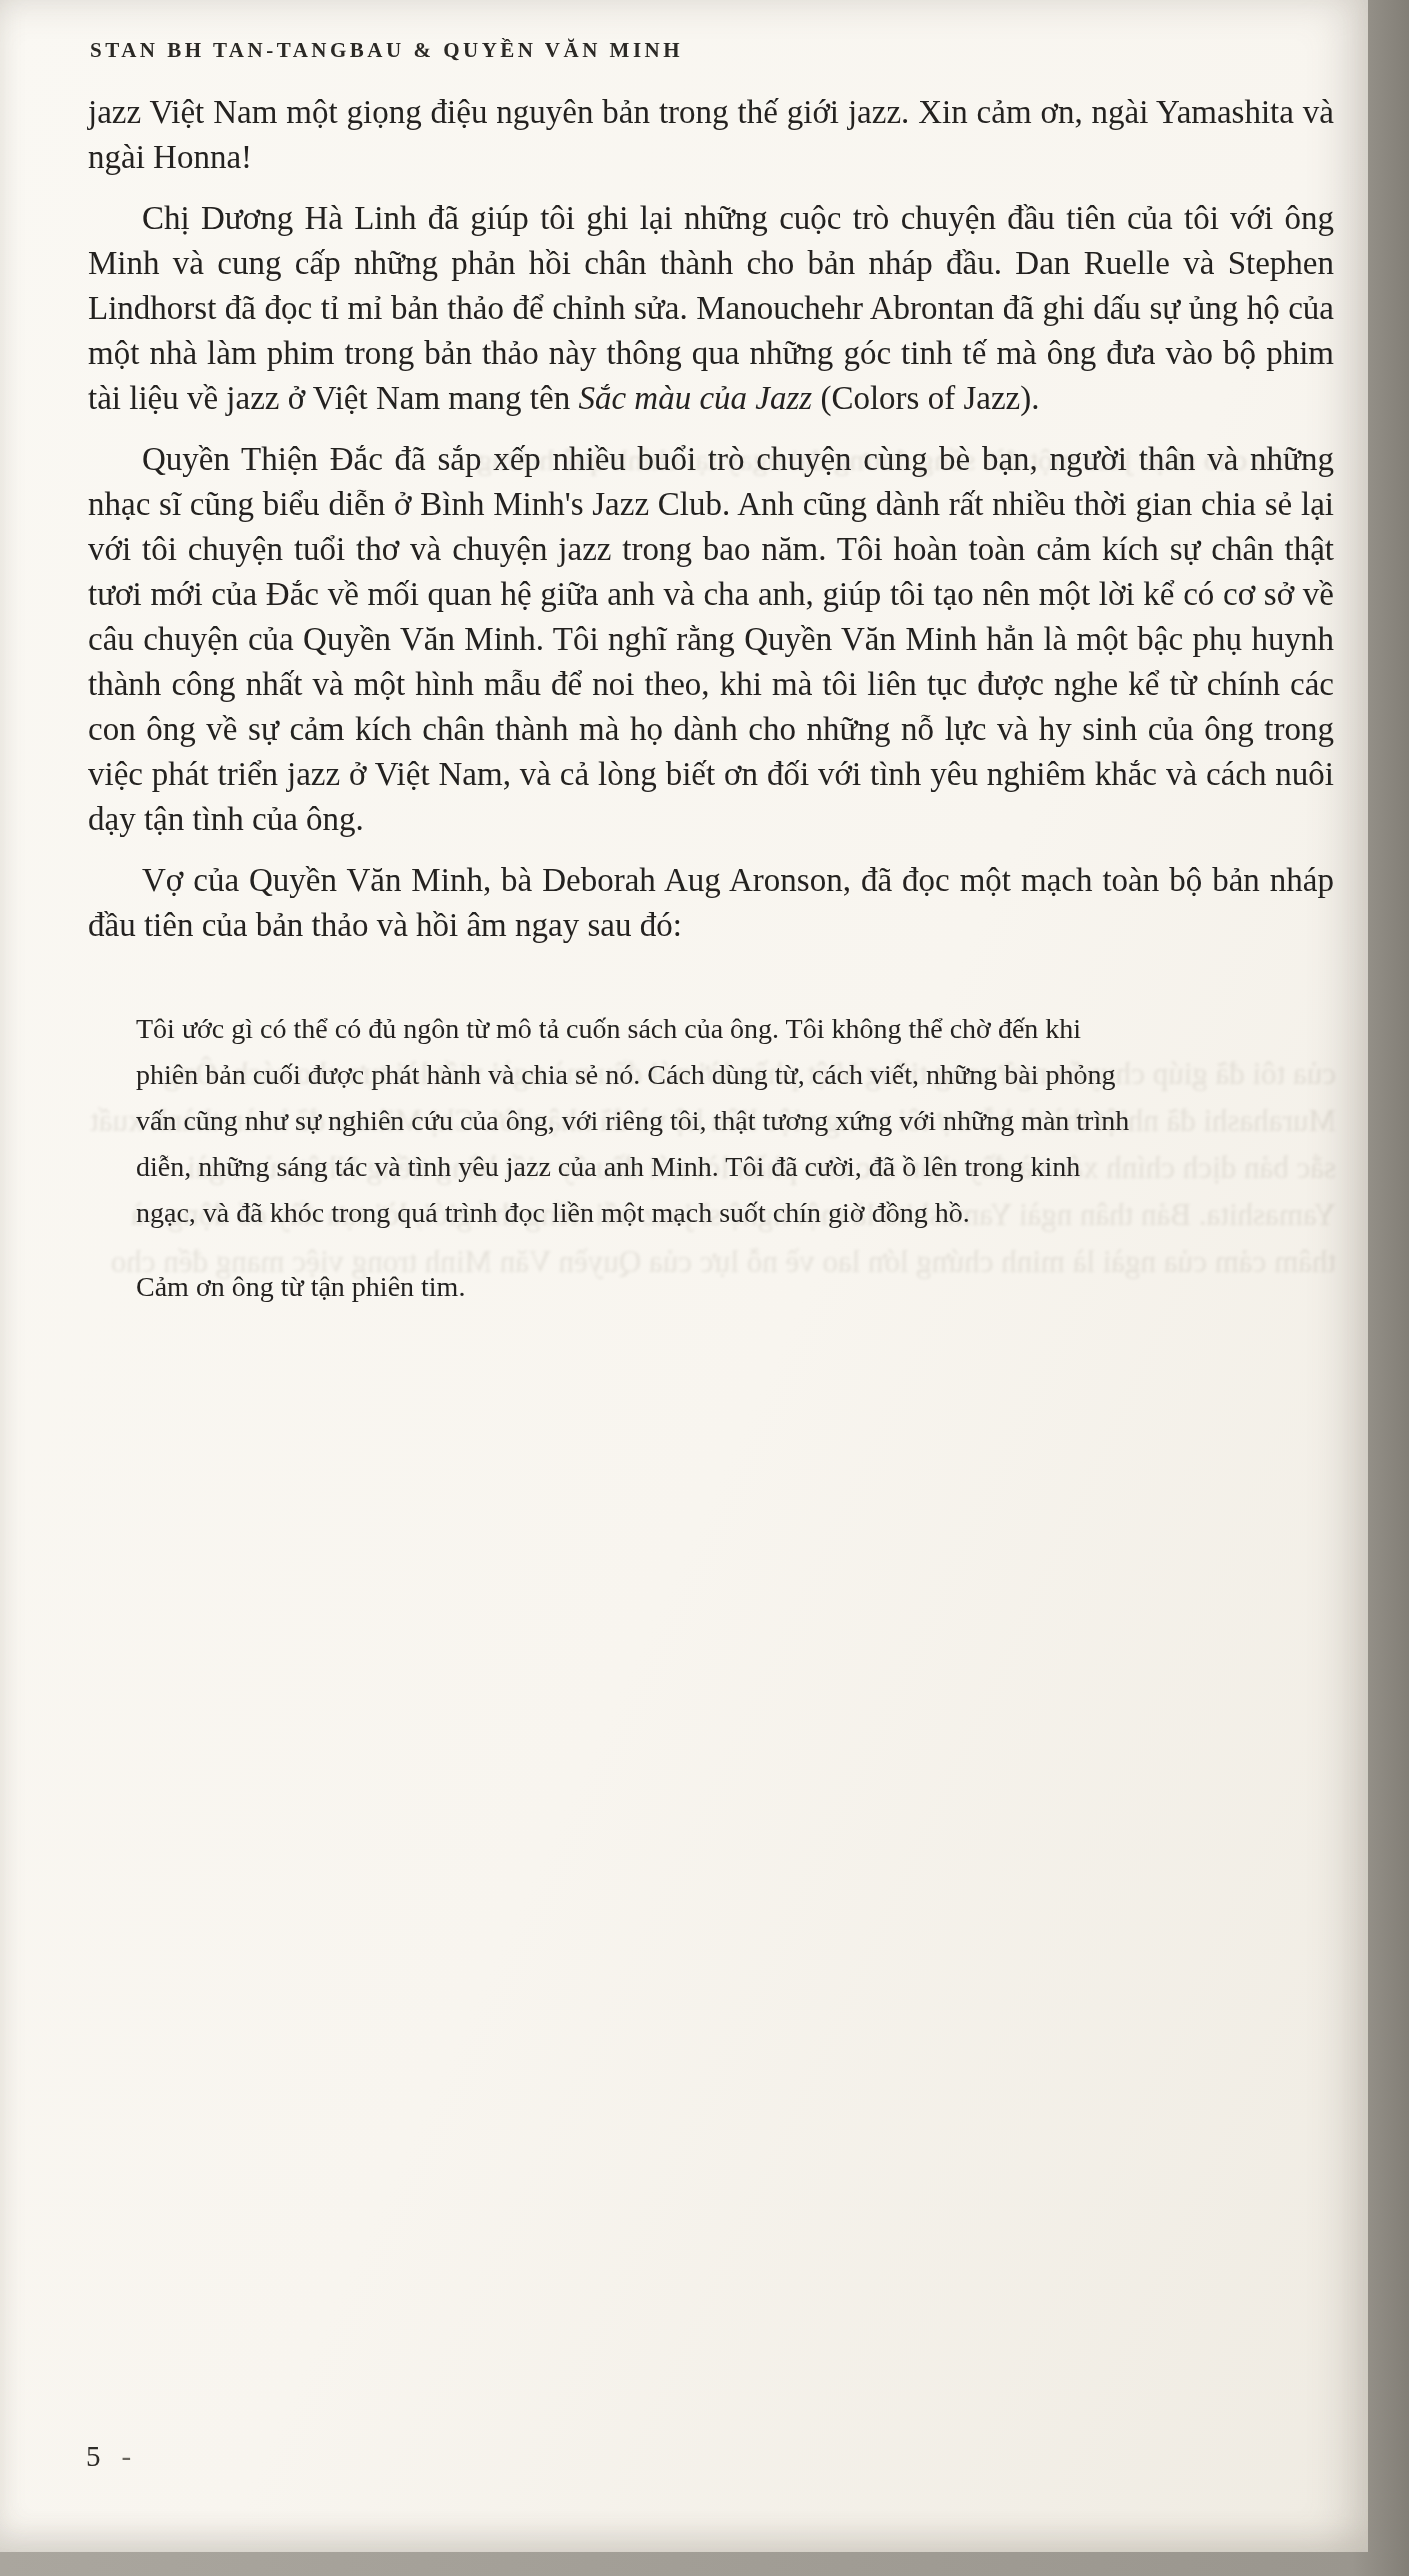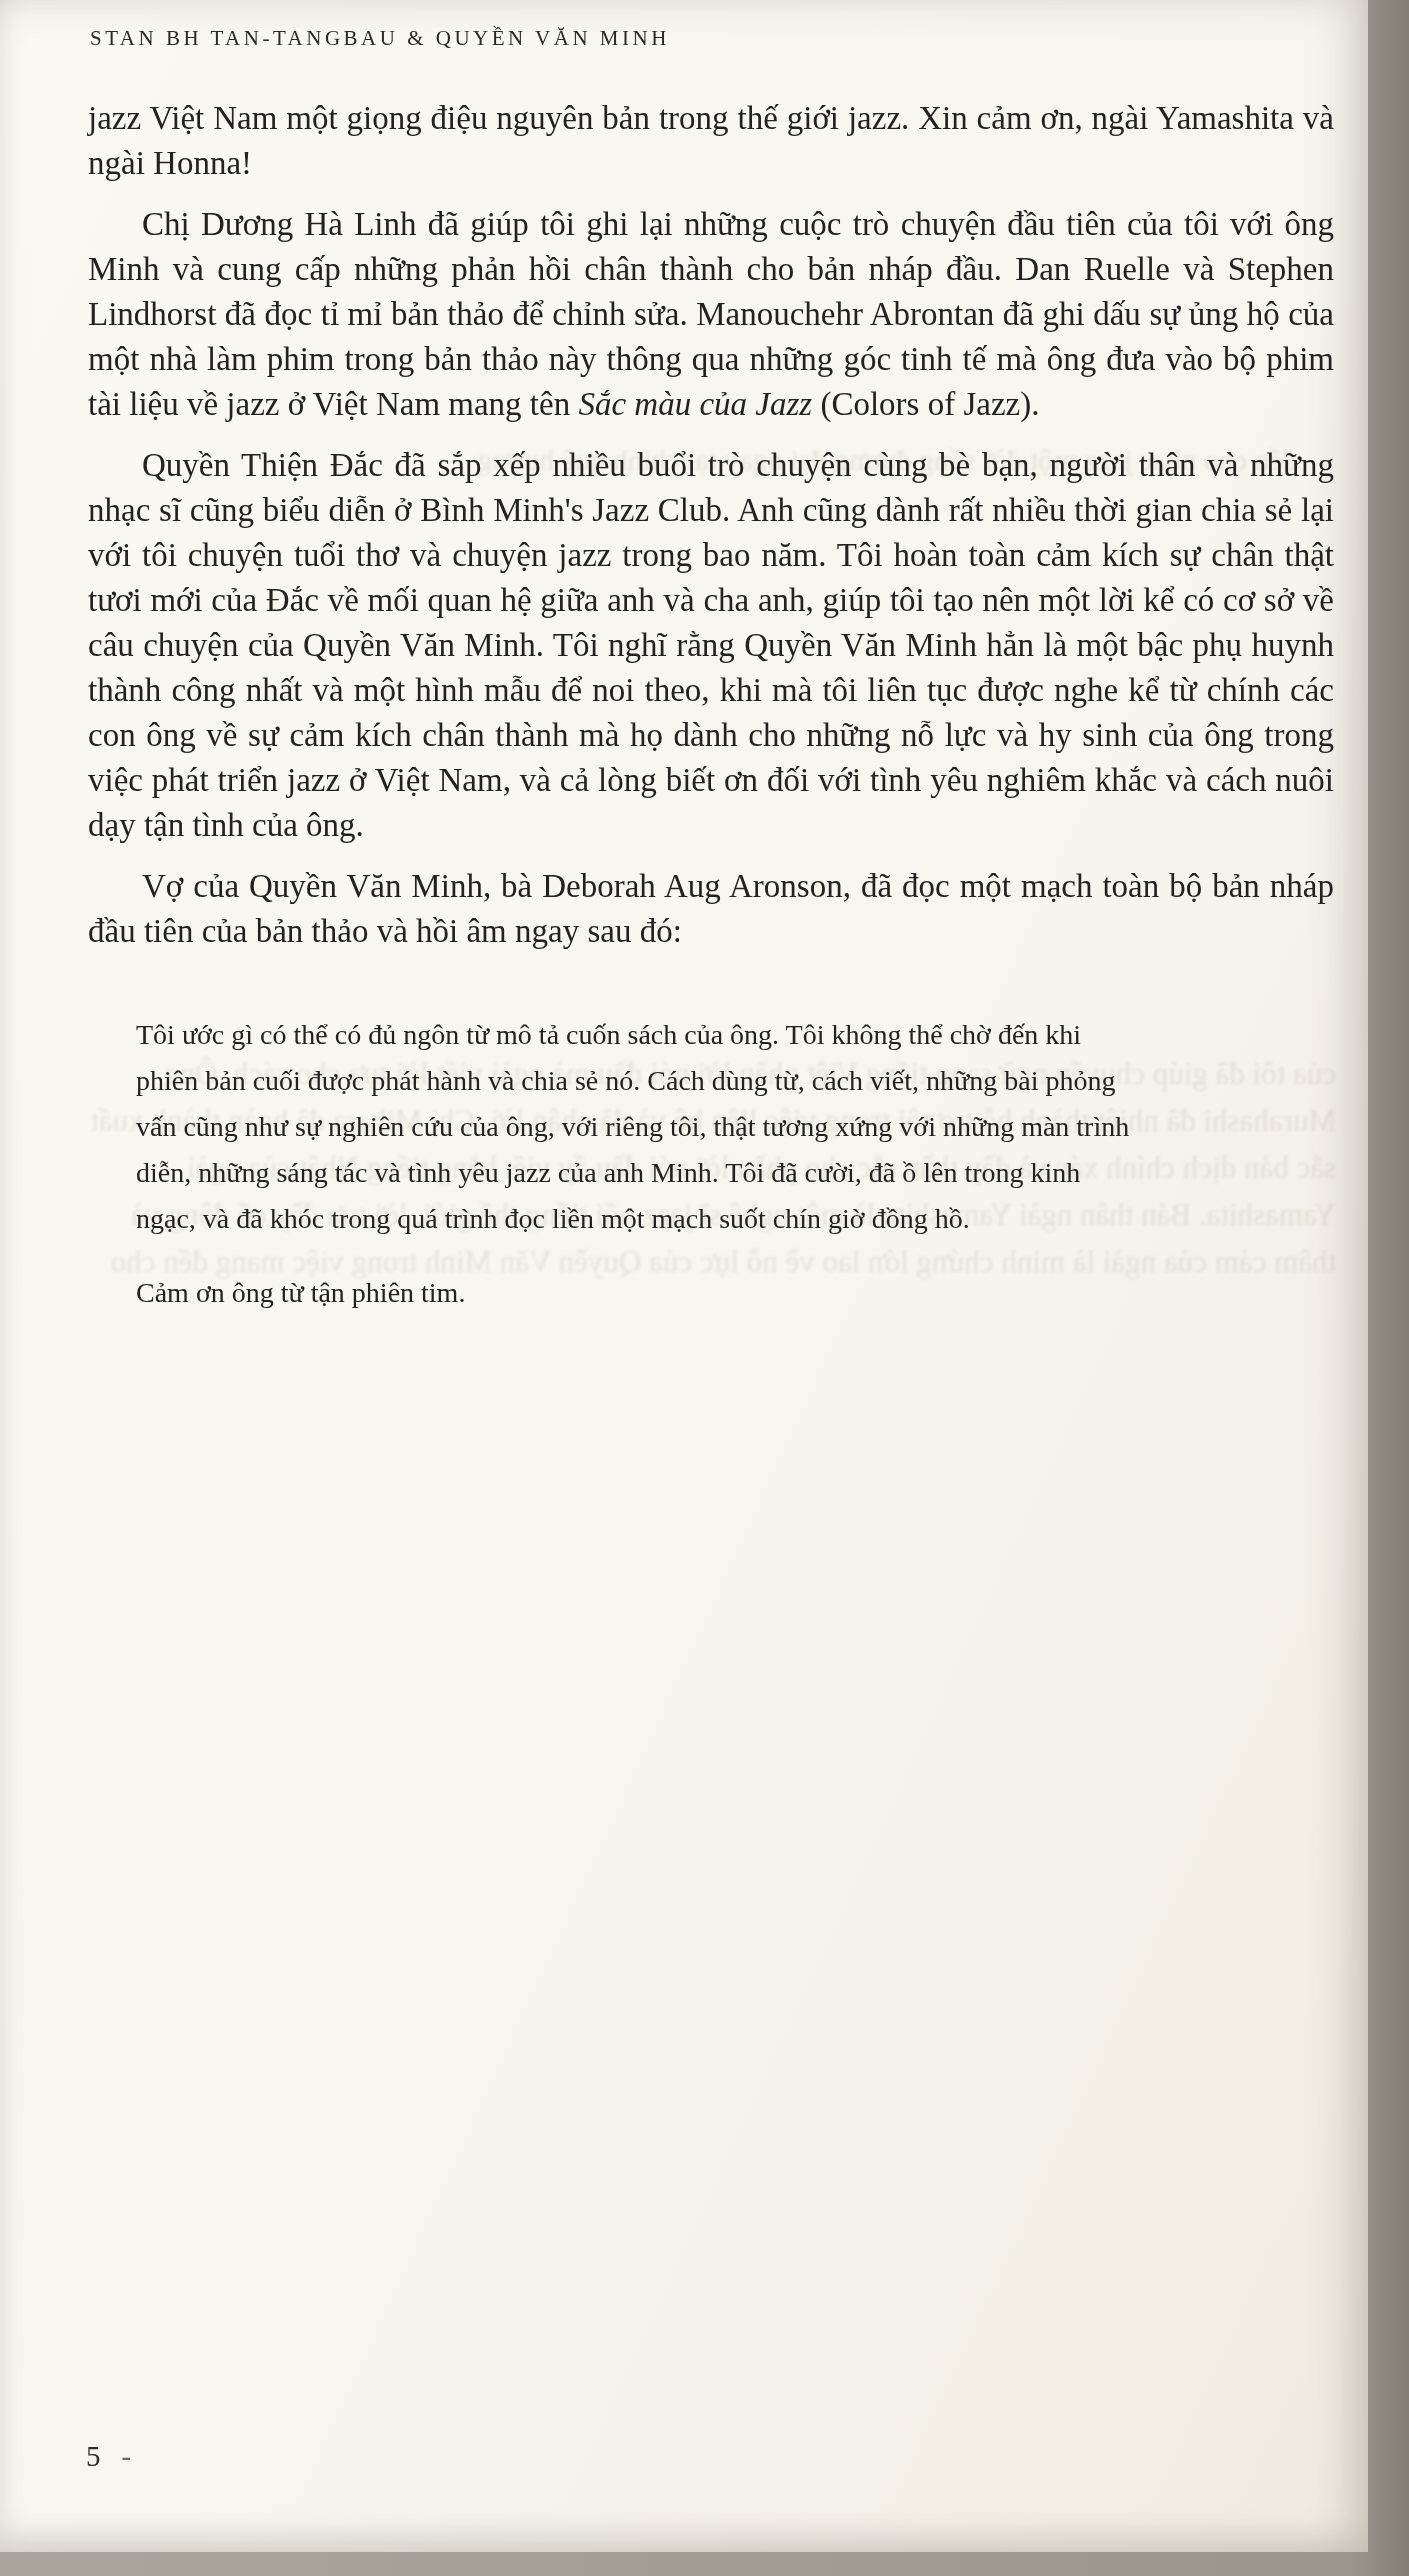--- a/index.html
+++ b/index.html
@@ -17,31 +17,31 @@
     top: 0;
     width: 1368px;
     height: 2552px;
     background: linear-gradient(115deg, #faf8f3 0%, #f8f5ef 55%, #efebe2 100%);
     box-shadow: inset -22px 0 40px rgba(98, 92, 80, 0.20),
                 inset 0 -16px 28px rgba(98, 92, 80, 0.13);
   }
   .running-header {
     position: absolute;
     left: 90px;
-    top: 26px;
+    top: 38px;
     font-size: 21px;
-    font-weight: 400;
+    font-weight: 700;
     letter-spacing: 3.5px;
     color: #2b2925;
     z-index: 3;
   }
   .text-block {
     position: absolute;
     left: 88px;
-    top: 96px;
+    top: 90px;
     width: 1246px;
     font-size: 33px;
     line-height: 45px;
     color: #242220;
     text-align: justify;
     z-index: 2;
   }
   .text-block p { margin: 0 0 16px 0; }
   .indent { text-indent: 54px; }
   .no-indent { text-indent: 0; }

